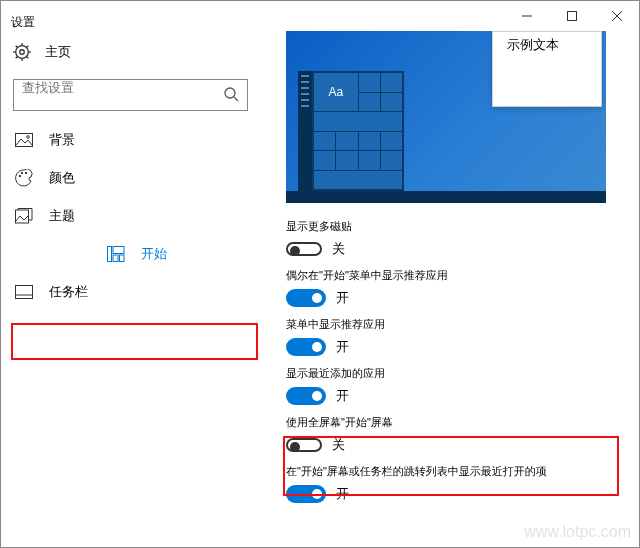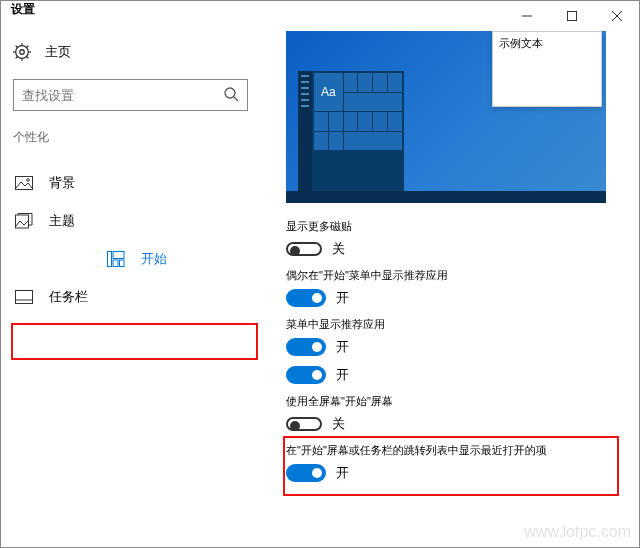--- a/index.html
+++ b/index.html
@@ -1,44 +1,44 @@
 <!DOCTYPE html>
 <html><head>
 <meta charset="utf-8">
 <style>
   * { box-sizing: border-box; margin: 0; padding: 0; }
   body { font-family: "Microsoft YaHei", "Segoe UI", sans-serif; font-size: 13px; color: #000; background: #fff; width: 640px; height: 548px; overflow: hidden; border: 1px solid #888; position: relative; }
-  .titlebar { display: flex; align-items: flex-start; height: 30px; padding-left: 10px; font-weight: bold; }
+  .titlebar { display: flex; align-items: flex-end; height: 30px; padding-left: 10px; }
   .titlebar .title { font-size: 12px; flex: 1; }
   .winbtns { display: flex; }
   .winbtn { width: 45px; height: 30px; display: flex; align-items: center; justify-content: center; }
   .left { width: 270px; float: left; padding: 0 12px; }
   .home { display: flex; align-items: center; margin: 12px 0 18px; }
   .home svg { margin-right: 14px; }
-  .search { position: relative; width: 235px; height: 32px; border: 1px solid #888; margin-bottom: 18px; display: flex; align-items: center; }
+  .search { position: relative; width: 235px; height: 32px; border: 1px solid #888; margin-bottom: 10px; display: flex; align-items: flex-start; }
   .search input { border: none; outline: none; width: 200px; padding: 0 8px; font-size: 13px; font-family: inherit; }
   .search .sicon { position: absolute; right: 8px; top: 6px; }
   .section-label { color: #666; font-size: 12px; margin-bottom: 18px; }
   .navitem { display: flex; align-items: center; height: 38px; cursor: pointer; padding-left: 2px; }
   .navitem svg { margin-right: 16px; flex-shrink: 0; }
   .navitem.selected { color: #0078d7; justify-content: center; }
   .highlight-box { border: 2px solid #e11; position: absolute; pointer-events: none; }
   .hb1 { left: 10px; top: 322px; width: 247px; height: 37px; }
   .hb2 { left: 282px; top: 435px; width: 336px; height: 60px; }
   .right { margin-left: 285px; padding-top: 0; width: 336px; position: relative; }
   .preview { width: 320px; height: 172px; background: linear-gradient(135deg, #0a5ec4 0%, #2a7ed4 60%, #3a8ad0 100%); position: relative; overflow: hidden; margin-bottom: 16px; }
   .taskbar { position: absolute; bottom: 0; left: 0; right: 0; height: 12px; background: #062f53; }
   .startmenu { position: absolute; bottom: 12px; left: 12px; width: 106px; height: 120px; background: #083b66; display: flex; }
   .sm-col1 { width: 14px; background: #062f53; }
   .sm-col1 .dash { height: 2px; margin: 4px 3px; background: #4a88b8; }
-  .sm-tiles { flex: 1; display: grid; grid-template-columns: repeat(6, 1fr); grid-template-rows: repeat(6, 1fr); gap: 1px; padding: 2px; }
+  .sm-tiles { flex: 1; display: grid; grid-template-columns: repeat(4, 1fr); grid-template-rows: repeat(6, 1fr); gap: 1px; padding: 2px; }
   .tile { background: #1d6ab3; }
   .tile.big { grid-column: span 2; grid-row: span 2; display: flex; align-items: center; justify-content: center; color: #fff; font-size: 12px; }
   .tile.wide { grid-column: span 4; }
-  .popup { position: absolute; top: 0; right: 4px; width: 110px; height: 76px; background: #fff; border: 1px solid #ccc; box-shadow: 0 2px 6px rgba(0,0,0,0.2); padding: 4px 6px; font-size: 11px; }
+  .popup { position: absolute; top: 0; right: 4px; width: 110px; height: 76px; background: #fff; border: 1px solid #ccc; box-shadow: 0 2px 6px rgba(0,0,0,0.2); padding: 4px 14px; font-size: 13px; }
   .setting { margin-bottom: 10px; }
   .setting-label { font-size: 11px; margin-bottom: 6px; }
   .toggle-row { display: flex; align-items: center; }
   .toggle { width: 40px; height: 18px; border-radius: 10px; position: relative; margin-right: 10px; }
   .toggle.on { background: #0078d7; }
   .toggle.on .knob { width: 10px; height: 10px; border-radius: 50%; background: #fff; position: absolute; right: 4px; top: 4px; }
   .toggle.off { background: #fff; border: 2px solid #333; width: 36px; height: 14px; }
   .toggle.off .knob { width: 10px; height: 10px; border-radius: 50%; background: #333; position: absolute; left: 2px; top: 2px; }
   .toggle-text { font-size: 13px; }
   .watermark { position: absolute; right: 8px; bottom: 6px; color: rgba(0,0,0,0.12); font-size: 16px; pointer-events: none; }
@@ -88,29 +88,37 @@
   </div>
 
   <div class="search">
     <input type="text" placeholder="查找设置" style="">
     <svg class="sicon" width="16" height="16" viewBox="0 0 16 16">
         <circle cx="7" cy="7" r="5" fill="none" stroke="#555" stroke-width="1.3"></circle>
         <line x1="11" y1="11" x2="15" y2="15" stroke="#555" stroke-width="1.3"></line>
       </svg>
   </div>
 
-  <div class="section-label">个性化</div>
 
   <div class="navitem">
     <svg width="18" height="14" viewBox="0 0 18 14">
         <rect x="0.5" y="0.5" width="17" height="13" fill="none" stroke="#333"></rect>
         <polyline points="1,12 6,6 10,10 13,7 17,12" fill="none" stroke="#333"></polyline>
         <circle cx="13" cy="4" r="1.3" fill="none" stroke="#333"></circle>
       </svg>
     <span>背景</span>
+  </div>
+  <div class="navitem">
+    <svg width="18" height="18" viewBox="0 0 18 18">
+        <path d="M9 1 A8 8 0 1 0 16 12 q-2 0 -2 -2 q0 -2 2 -2 A5 5 0 0 0 9 1 Z" fill="none" stroke="#333"></path>
+        <circle cx="5" cy="7" r="1"></circle>
+        <circle cx="7" cy="4" r="1"></circle>
+        <circle cx="11" cy="4" r="1"></circle>
+      </svg>
+    <span>颜色</span>
   </div>
   <div class="navitem">
     <svg width="18" height="16" viewBox="0 0 18 16">
         <rect x="0.5" y="2" width="13" height="13" fill="none" stroke="#333"></rect>
         <polyline points="3,2 3,0.5 17,0.5 17,12 14,12" fill="none" stroke="#333"></polyline>
         <polyline points="1,13 5,8 9,12 13,8" fill="none" stroke="#333"></polyline>
       </svg>
     <span>主题</span>
   </div>
   <div class="navitem selected">
@@ -188,20 +196,21 @@
       <div class="setting">
         <div class="setting-label">菜单中显示推荐应用</div>
         <div class="toggle-row">
           <div class="toggle on">
             <div class="knob"></div>
           </div>
           <span class="toggle-text">开</span>
         </div>
       </div>
       <div class="setting">
+        <div class="setting-label">显示最近添加的应用</div>
         <div class="toggle-row">
           <div class="toggle on">
             <div class="knob"></div>
           </div>
           <span class="toggle-text">开</span>
         </div>
       </div>
       <div class="setting">
         <div class="setting-label">使用全屏幕"开始"屏幕</div>
         <div class="toggle-row">

